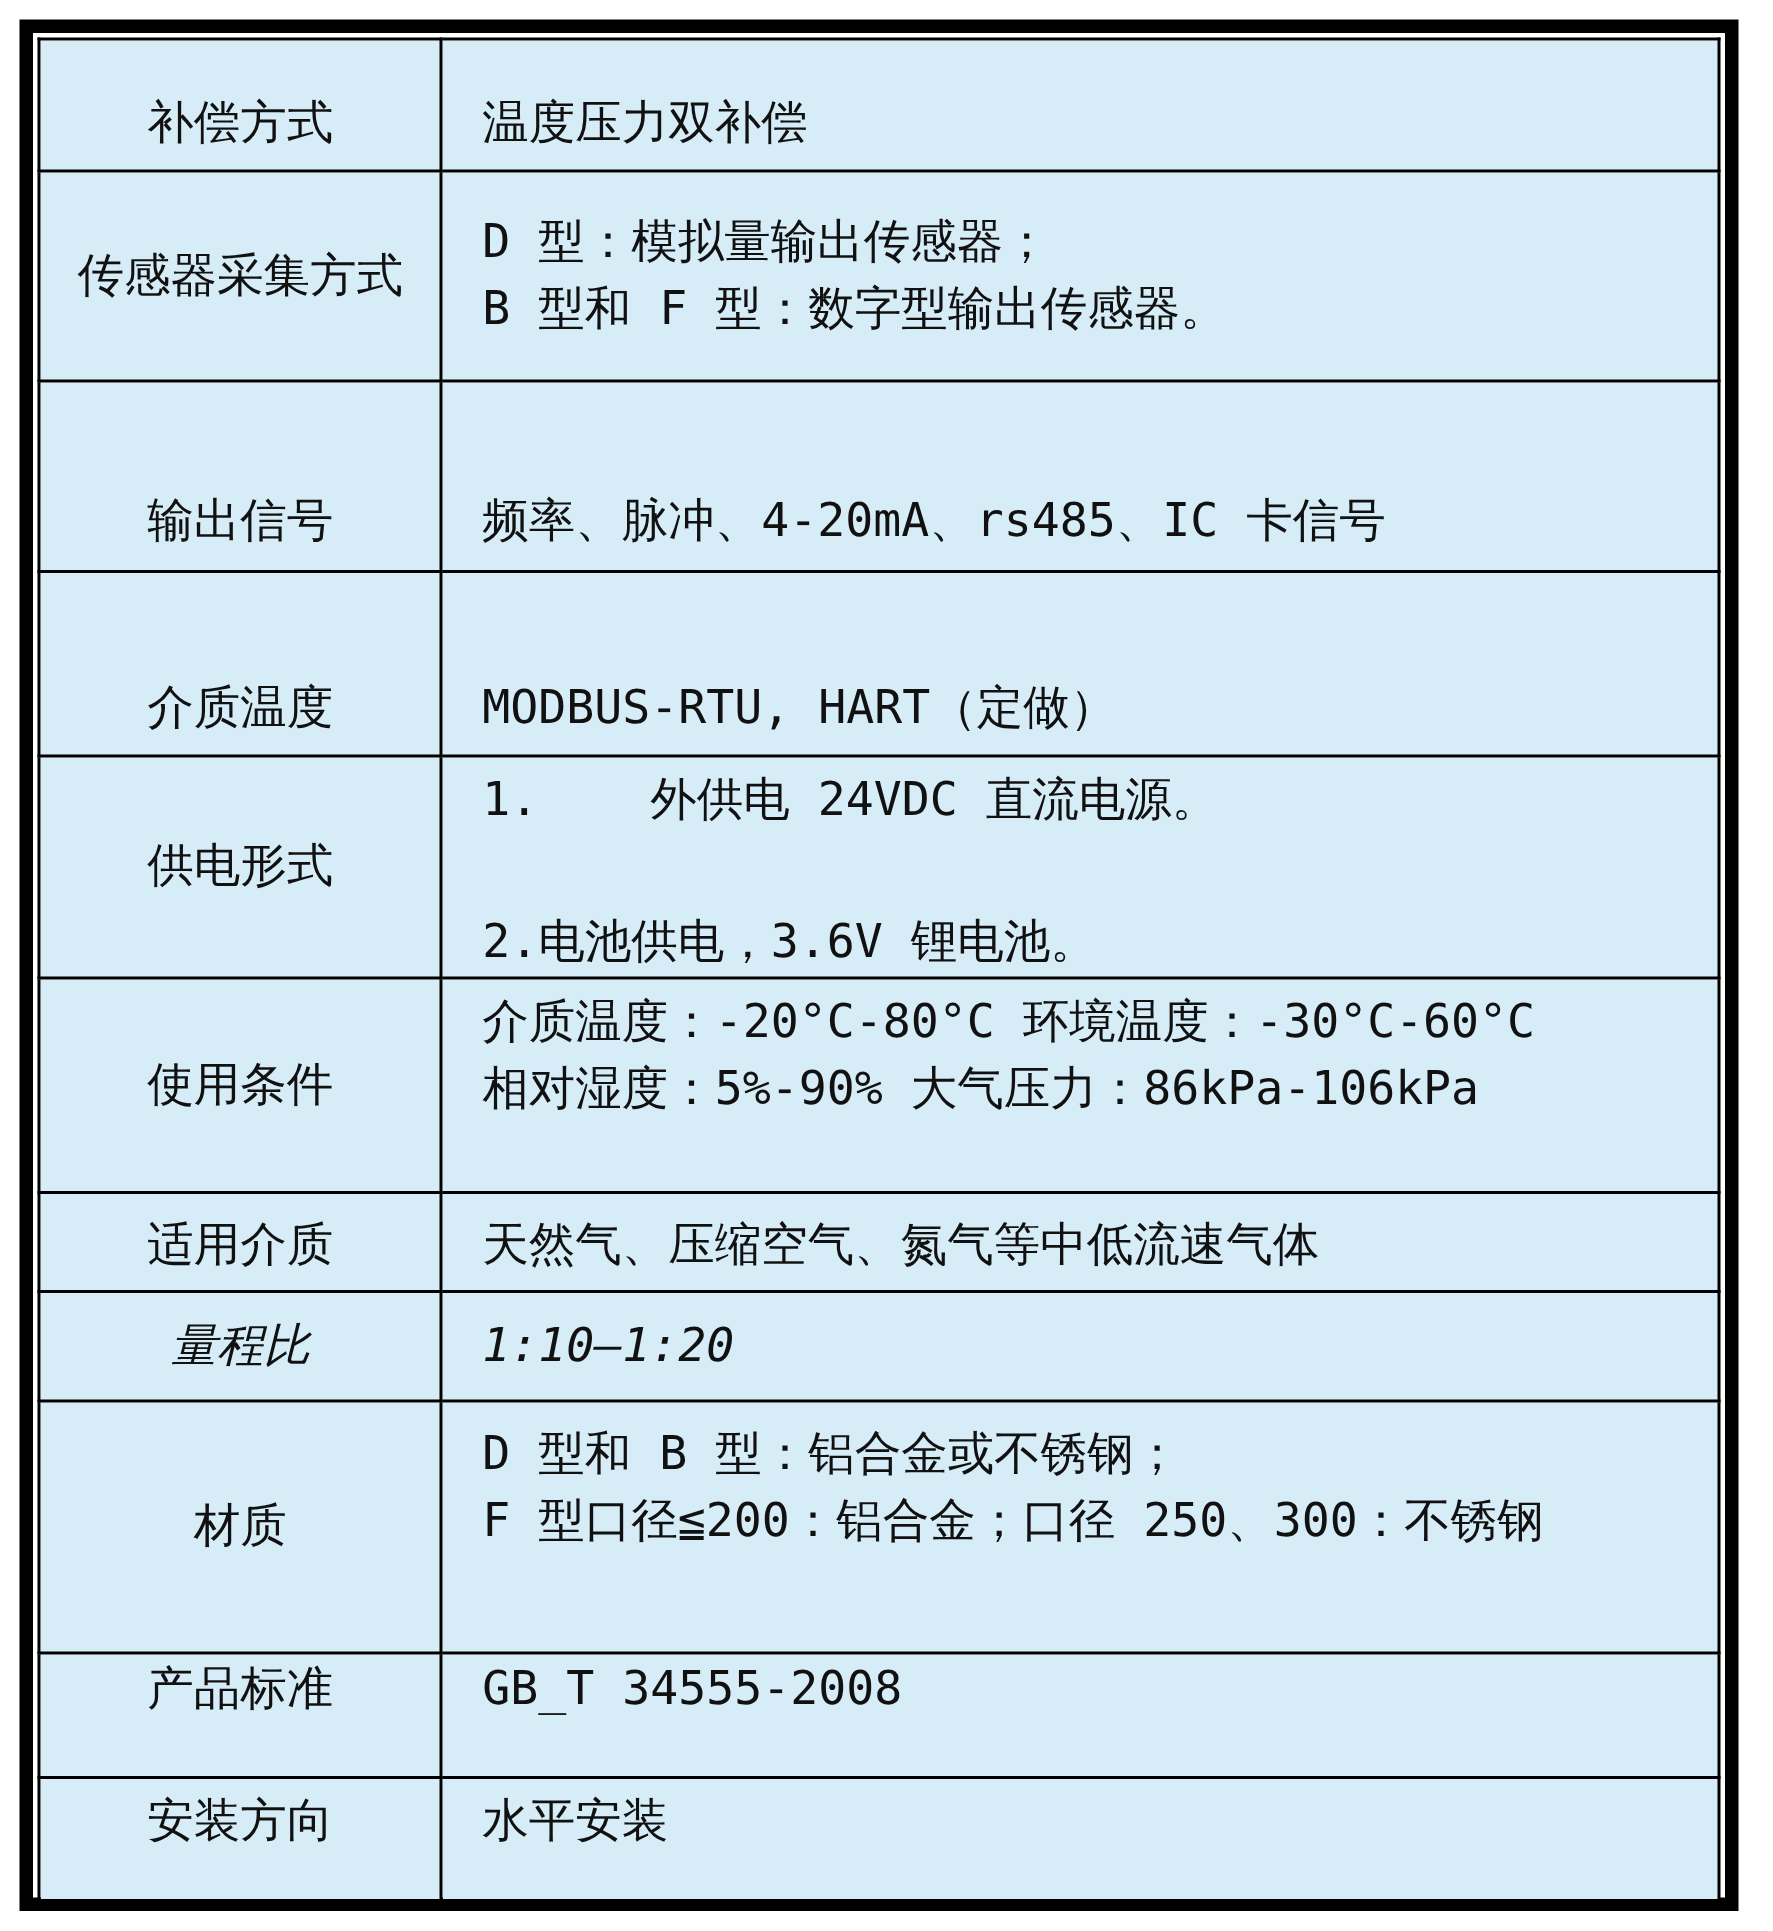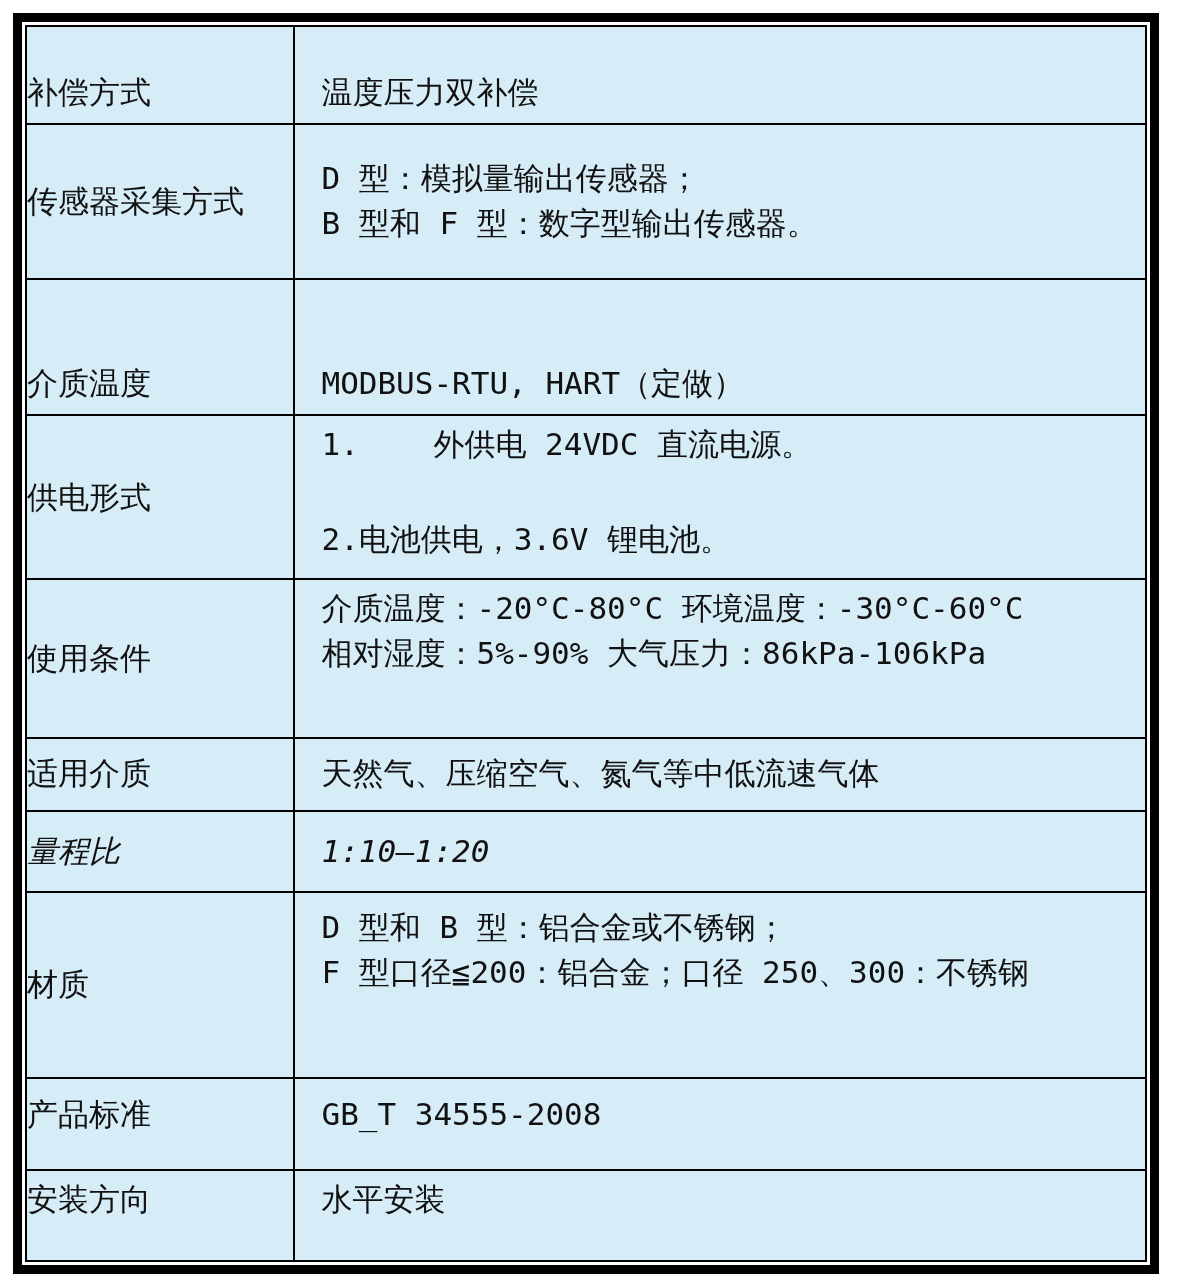--- a/index.html
+++ b/index.html
@@ -22,21 +22,21 @@
     width: 1122px; height: 1237px;
   }
   td {
     border: 2px solid #000000;
     background: #d6ecf7;
     font-size: 31px;
     line-height: 1.45;
     color: #111111;
     overflow: hidden;
   }
-  td.lbl { }
+  td.lbl { text-align: center; }
   td.val { padding-left: 26px; padding-right: 10px; text-align: left; margin-top: 40px; }
   .value-line { white-space: pre-wrap; }
 
   col.c1 { width: 268px; }
   col.c2 { width: 850px; }
 
   
   tr.r1  td { height: 88px; }
   tr.r2  td { height: 140px; }
   tr.r3  td { height: 127px; }
@@ -56,21 +56,21 @@
   tr.r4 td  { vertical-align: bottom; padding-bottom: 8px; }
   tr.r5 td.lbl { vertical-align: middle; }
   tr.r5 td.val { vertical-align: top; padding-top: 6px; }
   tr.r5 .value-line + .value-line { margin-top: 50px; }
   tr.r6 td.lbl { vertical-align: middle; }
   tr.r6 td.val { vertical-align: top; padding-top: 6px; }
   tr.r7 td  { vertical-align: top; padding-top: 12px; }
   tr.r8 td  { vertical-align: middle; font-style: italic; }
   tr.r9 td.lbl { vertical-align: middle; }
   tr.r9 td.val { vertical-align: top; padding-top: 12px; }
-  tr.r10 td { vertical-align: top; padding-top: 13px; }
+  tr.r10 td { vertical-align: top; padding-top: 1px; }
   tr.r11 td { vertical-align: top; padding-top: 6px; }
 </style>
 </head>
 <body>
 
 <div class="frame">
   <table class="spec">
     <colgroup>
         <col class="c1">
         <col class="c2">
@@ -85,20 +85,26 @@
     </tr>
 
     <tr class="r2">
       <td class="lbl">传感器采集方式</td>
       <td class="val">
         <div class="value-line">D 型：模拟量输出传感器；</div>
         <div class="value-line">B 型和 F 型：数字型输出传感器。</div>
       </td>
     </tr>
 
+    <tr class="r3">
+      <td class="lbl">输出信号</td>
+      <td class="val">
+        <div class="value-line">频率、脉冲、4-20mA、rs485、IC 卡信号</div>
+      </td>
+    </tr>
 
     <tr class="r4">
       <td class="lbl">介质温度</td>
       <td class="val">
         <div class="value-line">MODBUS-RTU, HART（定做）</div>
       </td>
     </tr>
 
     <tr class="r5">
       <td class="lbl">供电形式</td>

